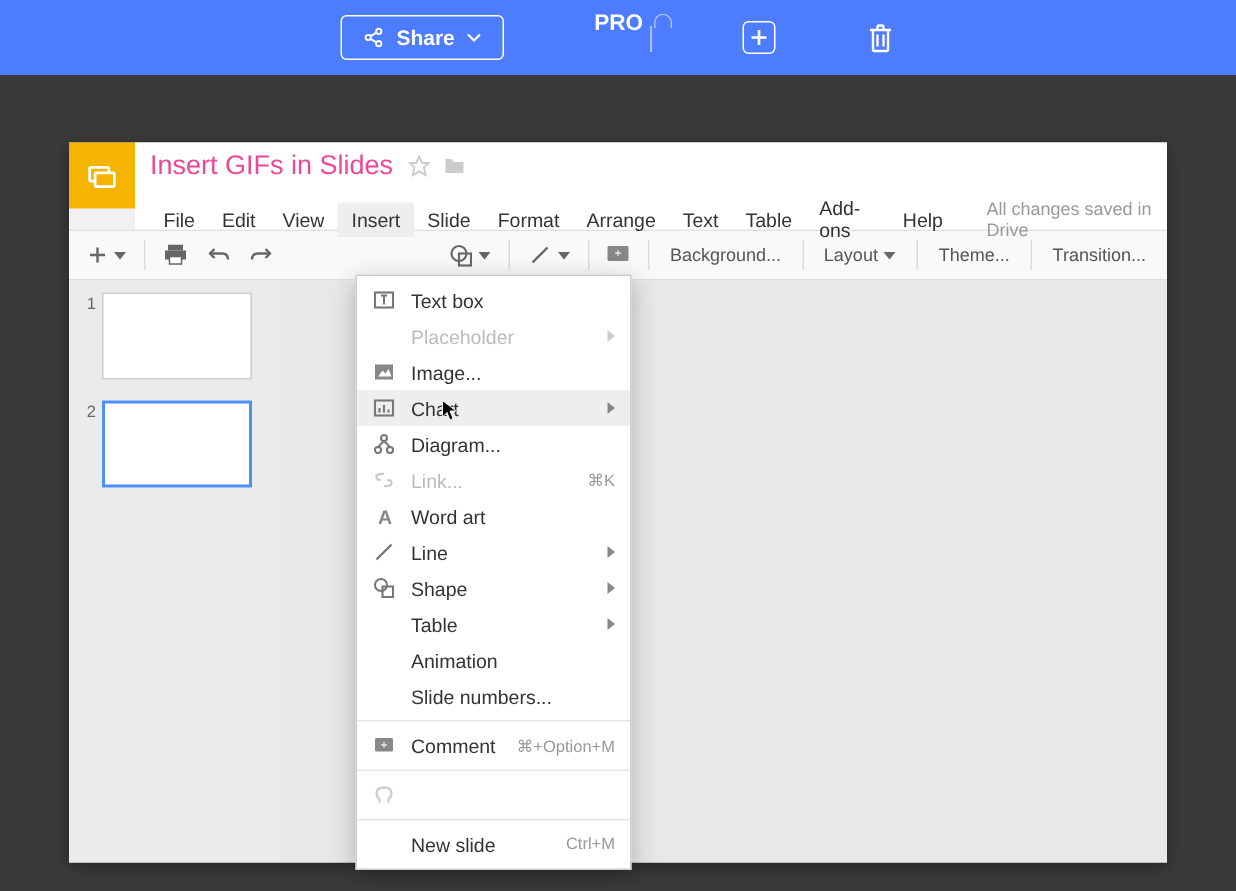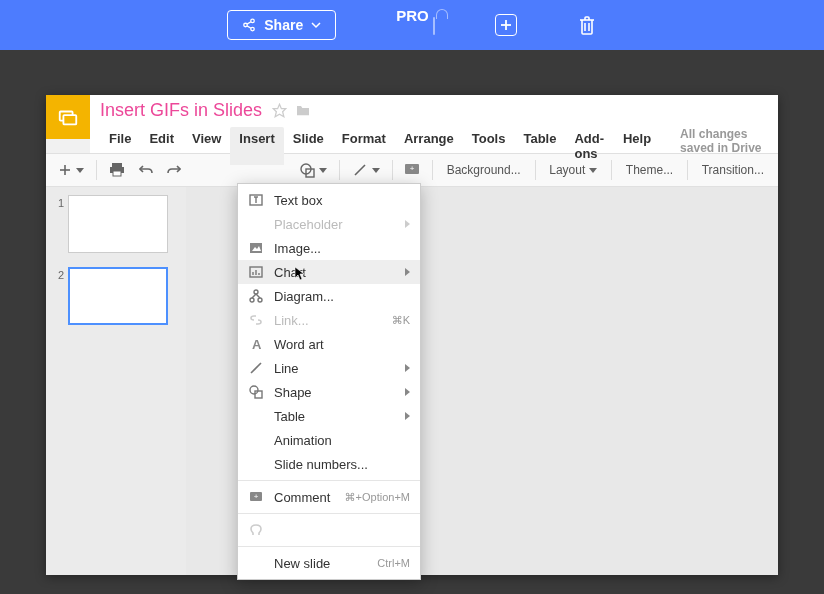--- a/index.html
+++ b/index.html
@@ -52,21 +52,21 @@
   height: 58px;
 }
 .logo-sq {
   width: 44px; height: 44px;
   background: #f4b400;
   display:flex; align-items:center; justify-content:center;
 }
 .title-area { padding: 5px 10px 0; flex: 1; background:#fff;}
 .doc-title { font-size: 18px; color: #ec4899; display:flex; align-items:center; gap:10px;}
 .star-folder { color: #ccc; display:flex; gap:8px;}
-.menubar { display:flex; gap: 0; margin-top: 6px; font-size: 13px; color:#333; font-weight:bold;}
+.menubar { display:flex; gap: 0; margin-top: 6px; font-size: 13px; color:#333; align-items:center;}
 .menu-item { padding: 4px 9px; cursor:pointer; }
 .menu-item.active { background:#eee; border-radius:2px 2px 0 0; }
 .save-state { color:#999; margin-left: 20px; font-size: 12px; }
 .toolbar {
   height: 34px;
   background: #f9f9f9;
   border-top: 1px solid #e0e0e0;
   border-bottom: 1px solid #e0e0e0;
   display:flex;
   align-items:center;
@@ -198,21 +198,21 @@
         </span>
       </div>
       <div class="menubar">
         <span class="menu-item">File</span>
         <span class="menu-item">Edit</span>
         <span class="menu-item">View</span>
         <span class="menu-item active">Insert</span>
         <span class="menu-item">Slide</span>
         <span class="menu-item">Format</span>
         <span class="menu-item">Arrange</span>
-        <span class="menu-item">Tools</span>
+        <span class="menu-item">Text</span>
         <span class="menu-item">Table</span>
         <span class="menu-item">Add-ons</span>
         <span class="menu-item">Help</span>
         <span class="save-state">All changes saved in Drive</span>
       </div>
     </div>
   </div>
 
   <div class="toolbar">
     <span class="tb-btn">

